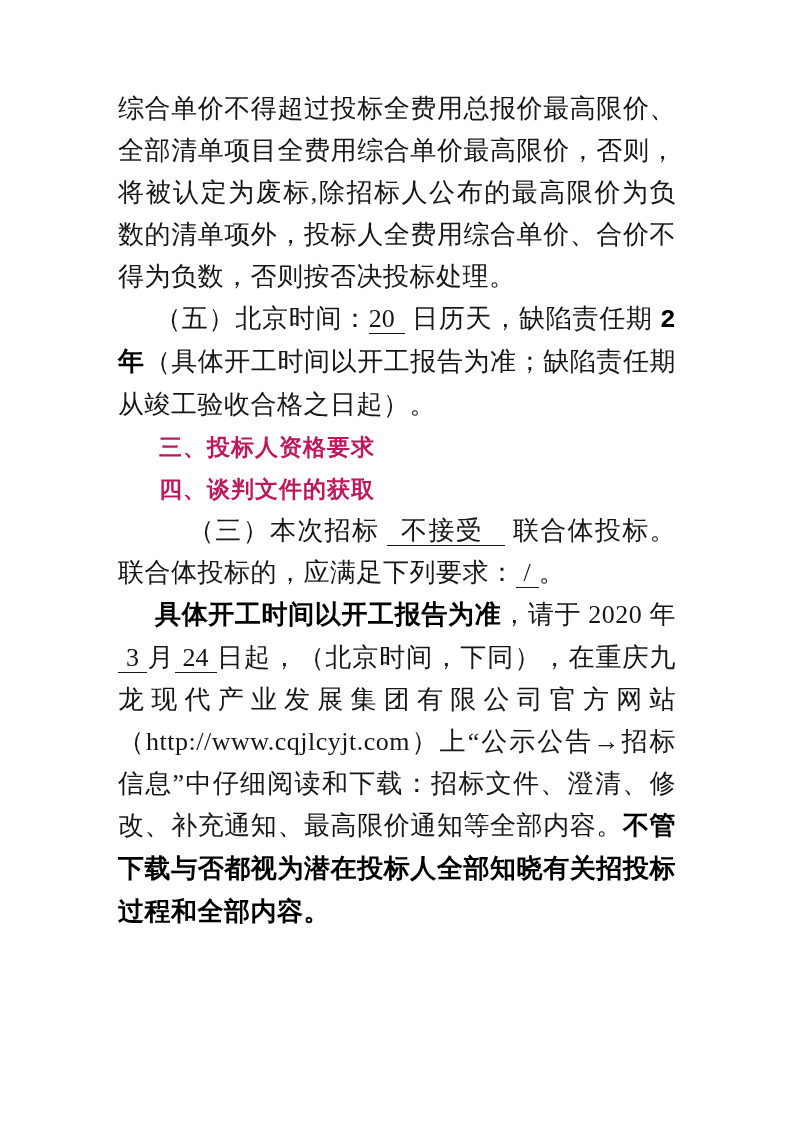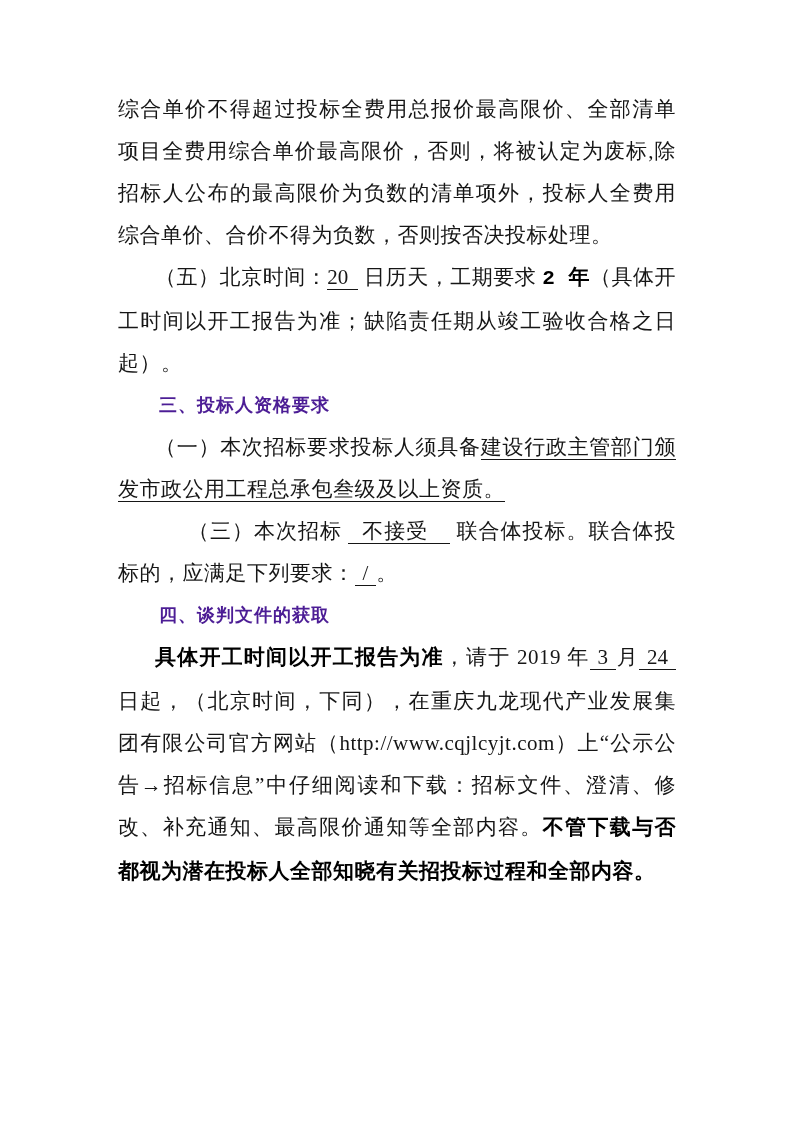--- a/index.html
+++ b/index.html
@@ -13,35 +13,35 @@
     height: 1122px;
     margin: 0 auto;
     background: #ffffff;
     box-sizing: border-box;
     padding: 88px 117px 0 118px;
     overflow: hidden;
   }
   .para {
     margin: 0;
     font-family: "Liberation Serif", "DejaVu Serif", serif;
-    font-size: 21px;
+    font-size: 26px;
     line-height: 42px;
     color: #161616;
     text-align: justify;
     letter-spacing: 0.5px;
   }
   .indent-2 { text-indent: 37px; }
   .indent-3 { text-indent: 70px; }
   .heading {
     font-family: "Liberation Sans", "DejaVu Sans", sans-serif;
     font-weight: bold;
-    font-size: 18px;
+    font-size: 23px;
     text-indent: 41px;
     letter-spacing: 1px;
-    color: #4c1d95;
+    color: #be185d;
   }
   .seg { font: inherit; }
   .seg-bold {
     font-family: Liberation Mono, monospace;
     font-weight: bold;
     color: #000000;
   }
   .seg-u {
     border-bottom: 1.5px solid #161616;
   }
@@ -54,35 +54,32 @@
 <body>
 
 <div class="page">
 
   <p class="para">
     <span class="seg">综合单价不得超过投标全费用总报价最高限价、全部清单项目全费用综合单价最高限价，否则，将被认定为废标,除招标人公布的最高限价为负数的清单项外，投标人全费用综合单价、合价不得为负数，否则按否决投标处理。</span>
   </p>
 
   <p class="para indent-2">
     <span class="seg">（五）北京时间：</span><span class="seg seg-u pad-r num">20</span>
-    <span class="seg">日历天，工期要求 </span><span class="seg seg-bold">2 年</span><span class="seg">（具体开工时间以开工报告为准；缺陷责任期从竣工验收合格之日起）。</span>
+    <span class="seg">日历天，缺陷责任期 </span><span class="seg seg-bold">2 年</span><span class="seg">（具体开工时间以开工报告为准；缺陷责任期从竣工验收合格之日起）。</span>
   </p>
 
   <p class="para heading">三、投标人资格要求</p>
 
-  <p class="para indent-2">
-    <span class="seg">（一）本次招标要求投标人须具备</span><span class="seg seg-u">建设行政主管部门颁发市政公用工程总承包叁级及以上资质。</span>
-  </p>
 
+
+  <p class="para heading">四、谈判文件的获取</p>
 
   <p class="para indent-3">
     <span class="seg">（三）本次招标</span>
     <span class="seg seg-u pad-xw">不接受</span>
     <span class="seg">联合体投标。联合体投标的，应满足下列要求：</span><span class="seg seg-u pad-x num">/</span><span class="seg">。</span>
   </p>
 
-  <p class="para heading">四、谈判文件的获取</p>
-
   <p class="para indent-2">
-    <span class="seg seg-bold">具体开工时间以开工报告为准</span><span class="seg">，请于 2019 年</span><span class="seg seg-u pad-x num">3</span><span class="seg">月</span><span class="seg seg-u pad-x num">24</span><span class="seg">日起，（北京时间，下同），在重庆九龙现代产业发展集团有限公司官方网站（http://www.cqjlcyjt.com）上“公示公告→招标信息”中仔细阅读和下载：招标文件、澄清、修改、补充通知、最高限价通知等全部内容。</span><span class="seg seg-bold">不管下载与否都视为潜在投标人全部知晓有关招投标过程和全部内容。</span>
+    <span class="seg seg-bold">具体开工时间以开工报告为准</span><span class="seg">，请于 2020 年</span><span class="seg seg-u pad-x num">3</span><span class="seg">月</span><span class="seg seg-u pad-x num">24</span><span class="seg">日起，（北京时间，下同），在重庆九龙现代产业发展集团有限公司官方网站（http://www.cqjlcyjt.com）上“公示公告→招标信息”中仔细阅读和下载：招标文件、澄清、修改、补充通知、最高限价通知等全部内容。</span><span class="seg seg-bold">不管下载与否都视为潜在投标人全部知晓有关招投标过程和全部内容。</span>
   </p>
 
 </div>
 
 </body></html>

